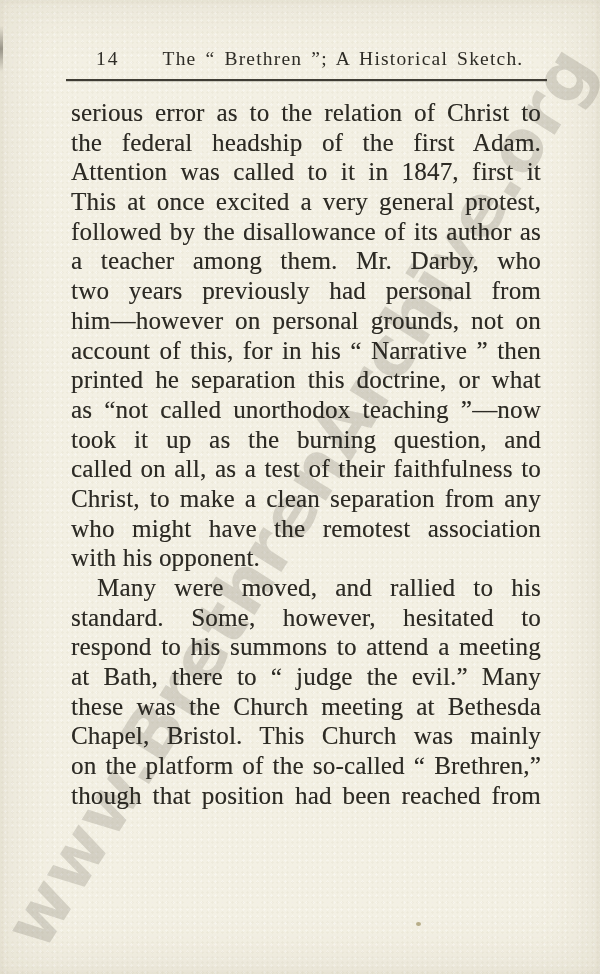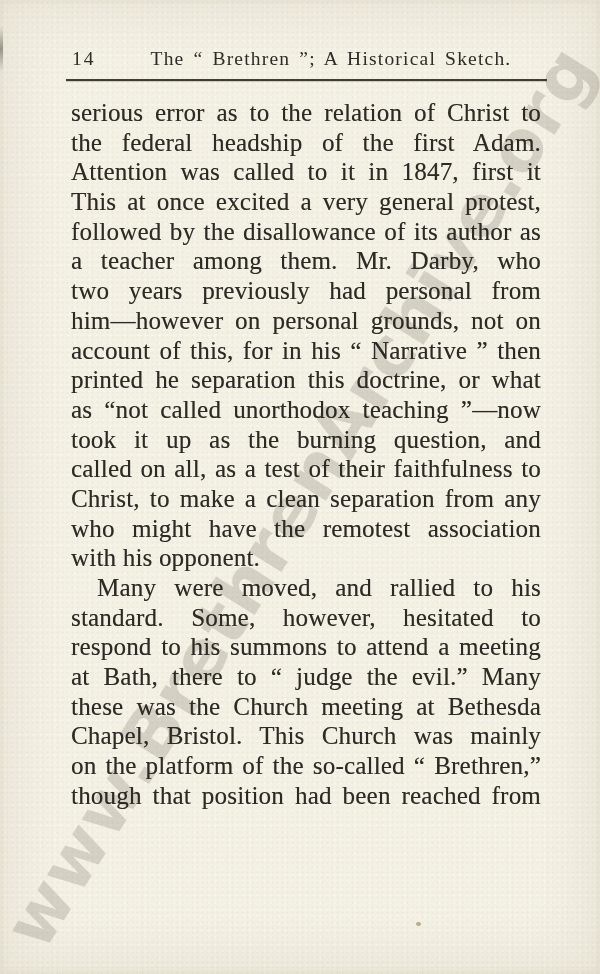--- a/index.html
+++ b/index.html
@@ -53,20 +53,21 @@
     right: 56px;
     display: flex;
     align-items: baseline;
     font-size: 19.5px;
     color: #2e2c26;
   }
   .pagenum {
     width: 46px;
     letter-spacing: 2px;
     font-variant-numeric: oldstyle-nums;
+    margin-left: 24px;
   }
   .running-title {
     flex: 1;
     text-align: center;
     letter-spacing: 1.2px;
     word-spacing: 3px;
   }
   .rule {
     position: absolute;
     top: 79px;

